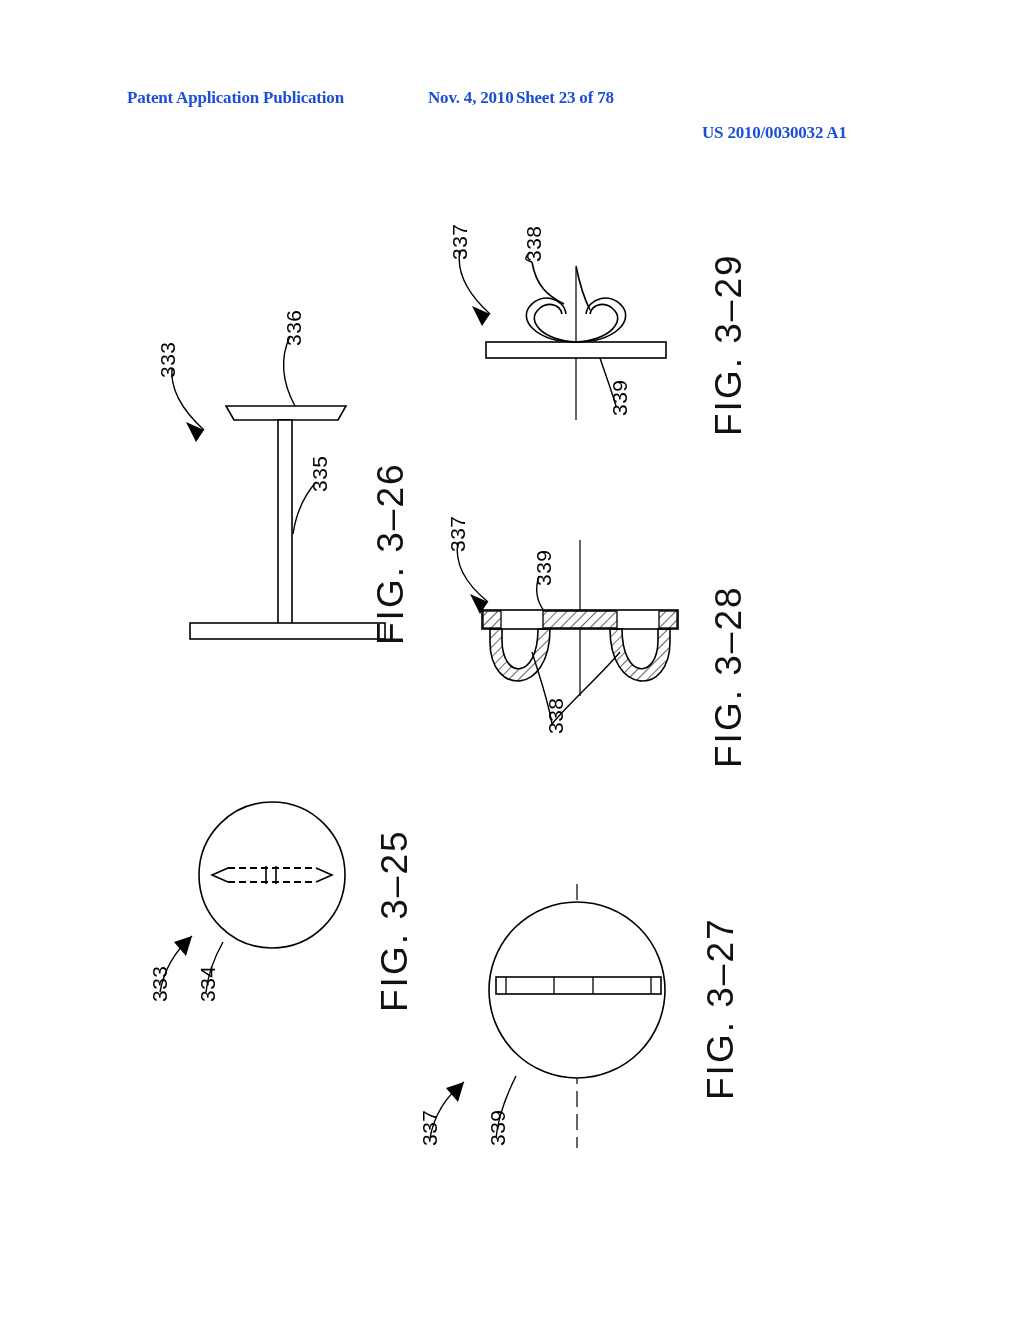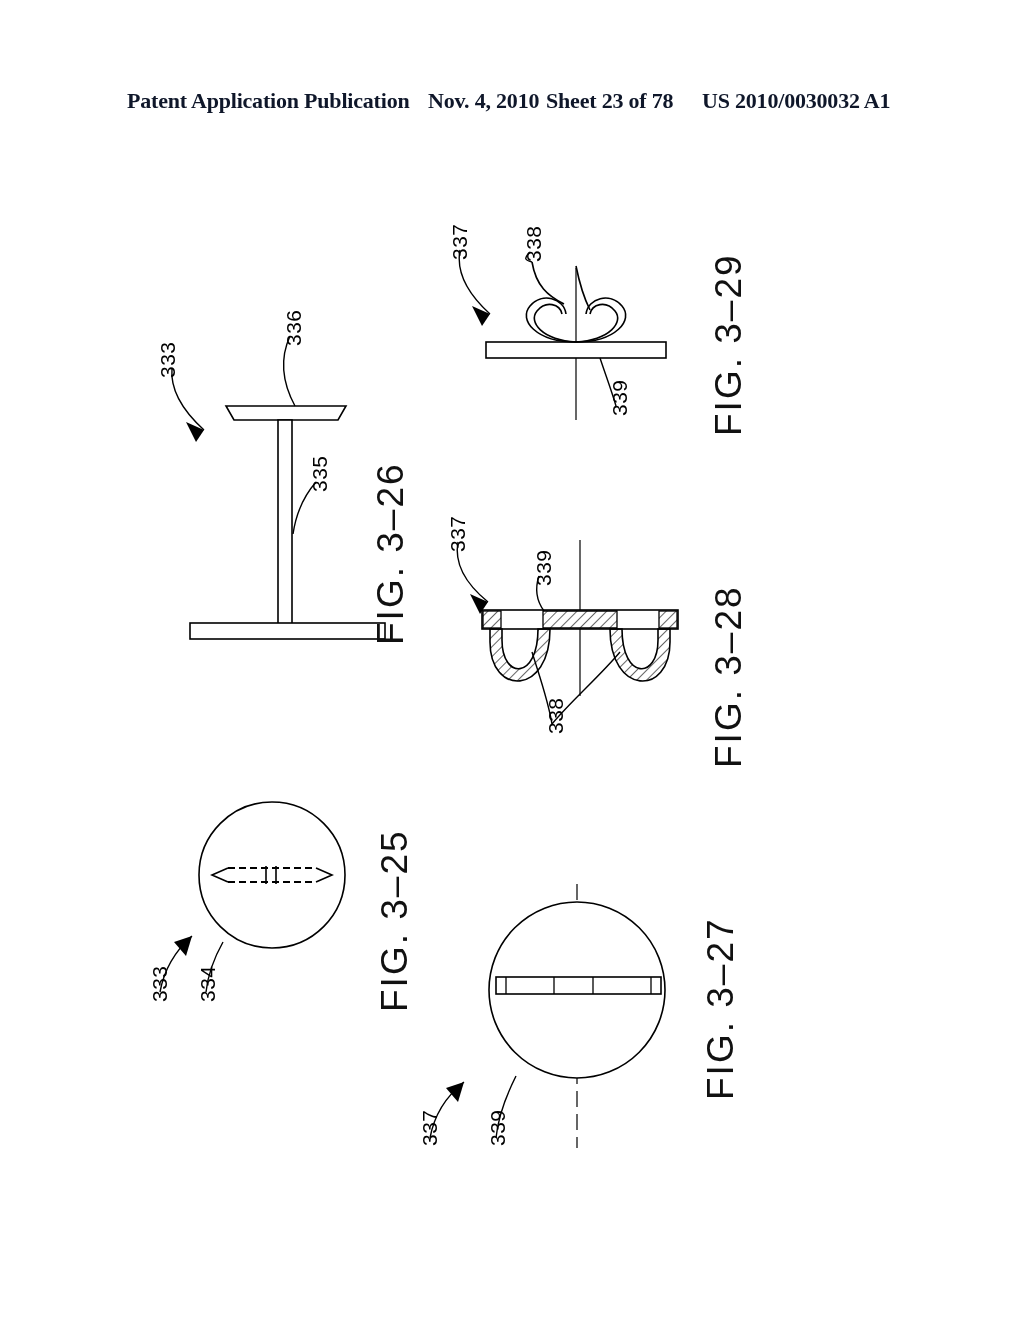--- a/index.html
+++ b/index.html
@@ -19,39 +19,40 @@
   #page-header {
     position: absolute;
     top: 88px;
     left: 0;
     width: 1020px;
     height: 26px;
     display: flex;
     align-items: baseline;
     font-family: "Liberation Serif", serif;
     font-weight: bold;
-    font-size: 22px;
-    color: #0f172a;
+    font-size: 17px;
+    color: #1d4ed8;
     letter-spacing: -0.2px;
   }
   #page-header .hdr-pub {
     position: absolute;
     left: 127px;
   }
   #page-header .hdr-date {
     position: absolute;
     left: 428px;
   }
   #page-header .hdr-sheet {
     position: absolute;
-    left: 546px;
+    left: 516px;
   }
   #page-header .hdr-patno {
     position: absolute;
     left: 702px;
+    margin-top: 35px;
   }
 
   
   .figure {
     position: absolute;
   }
   .fig-caption {
     position: absolute;
     font-family: "Liberation Sans", sans-serif;
     font-size: 37px;

